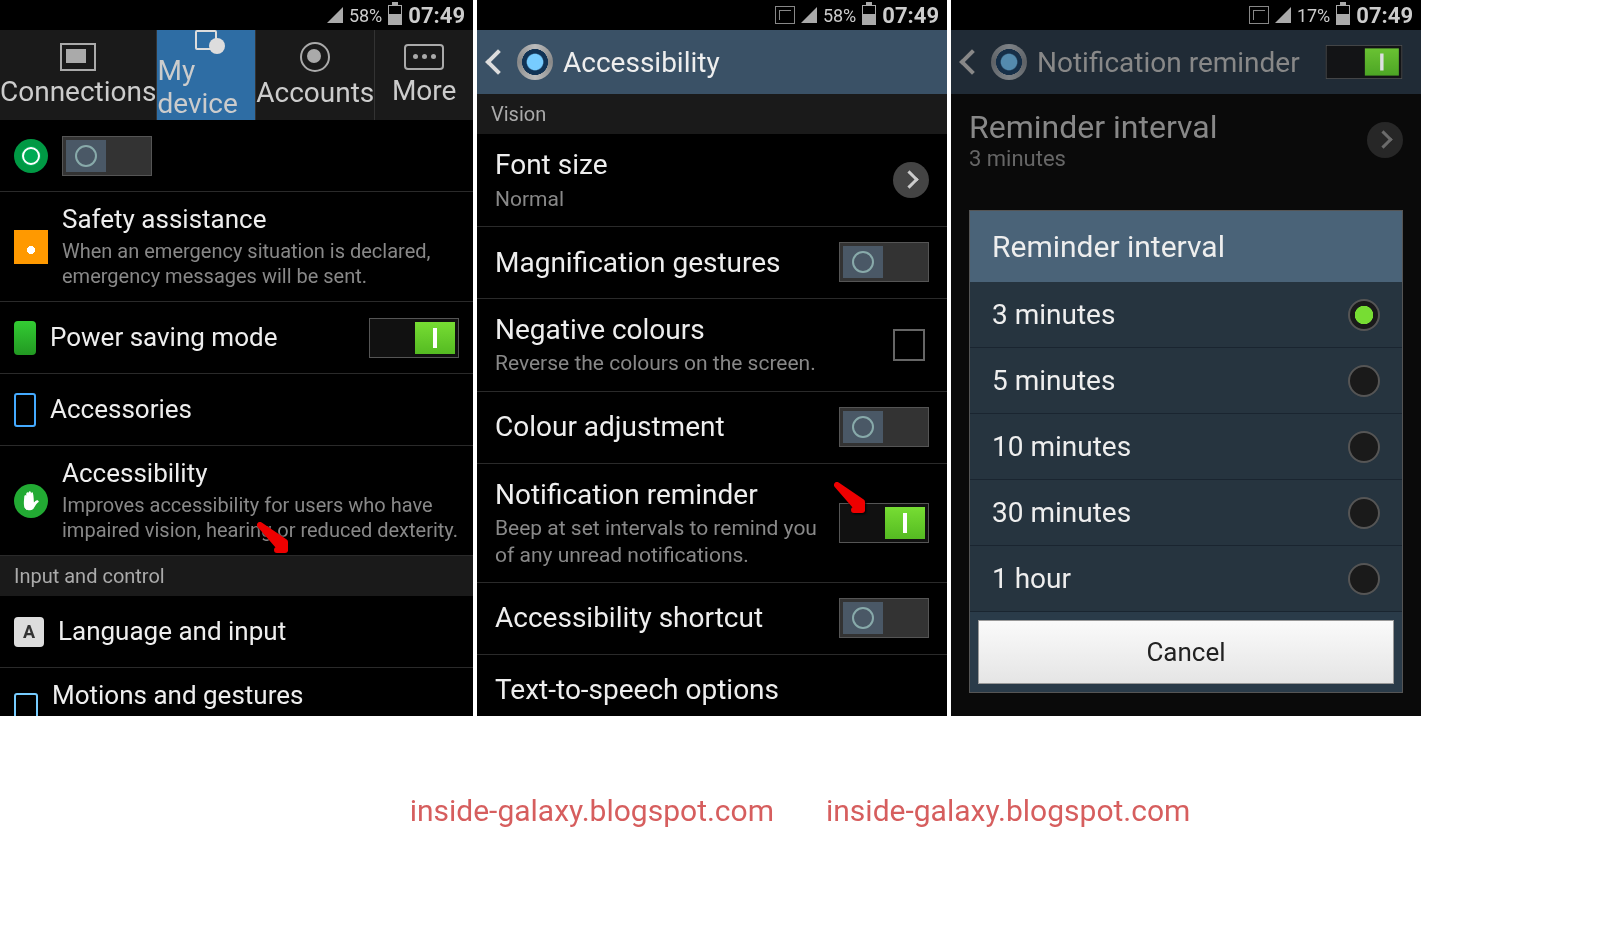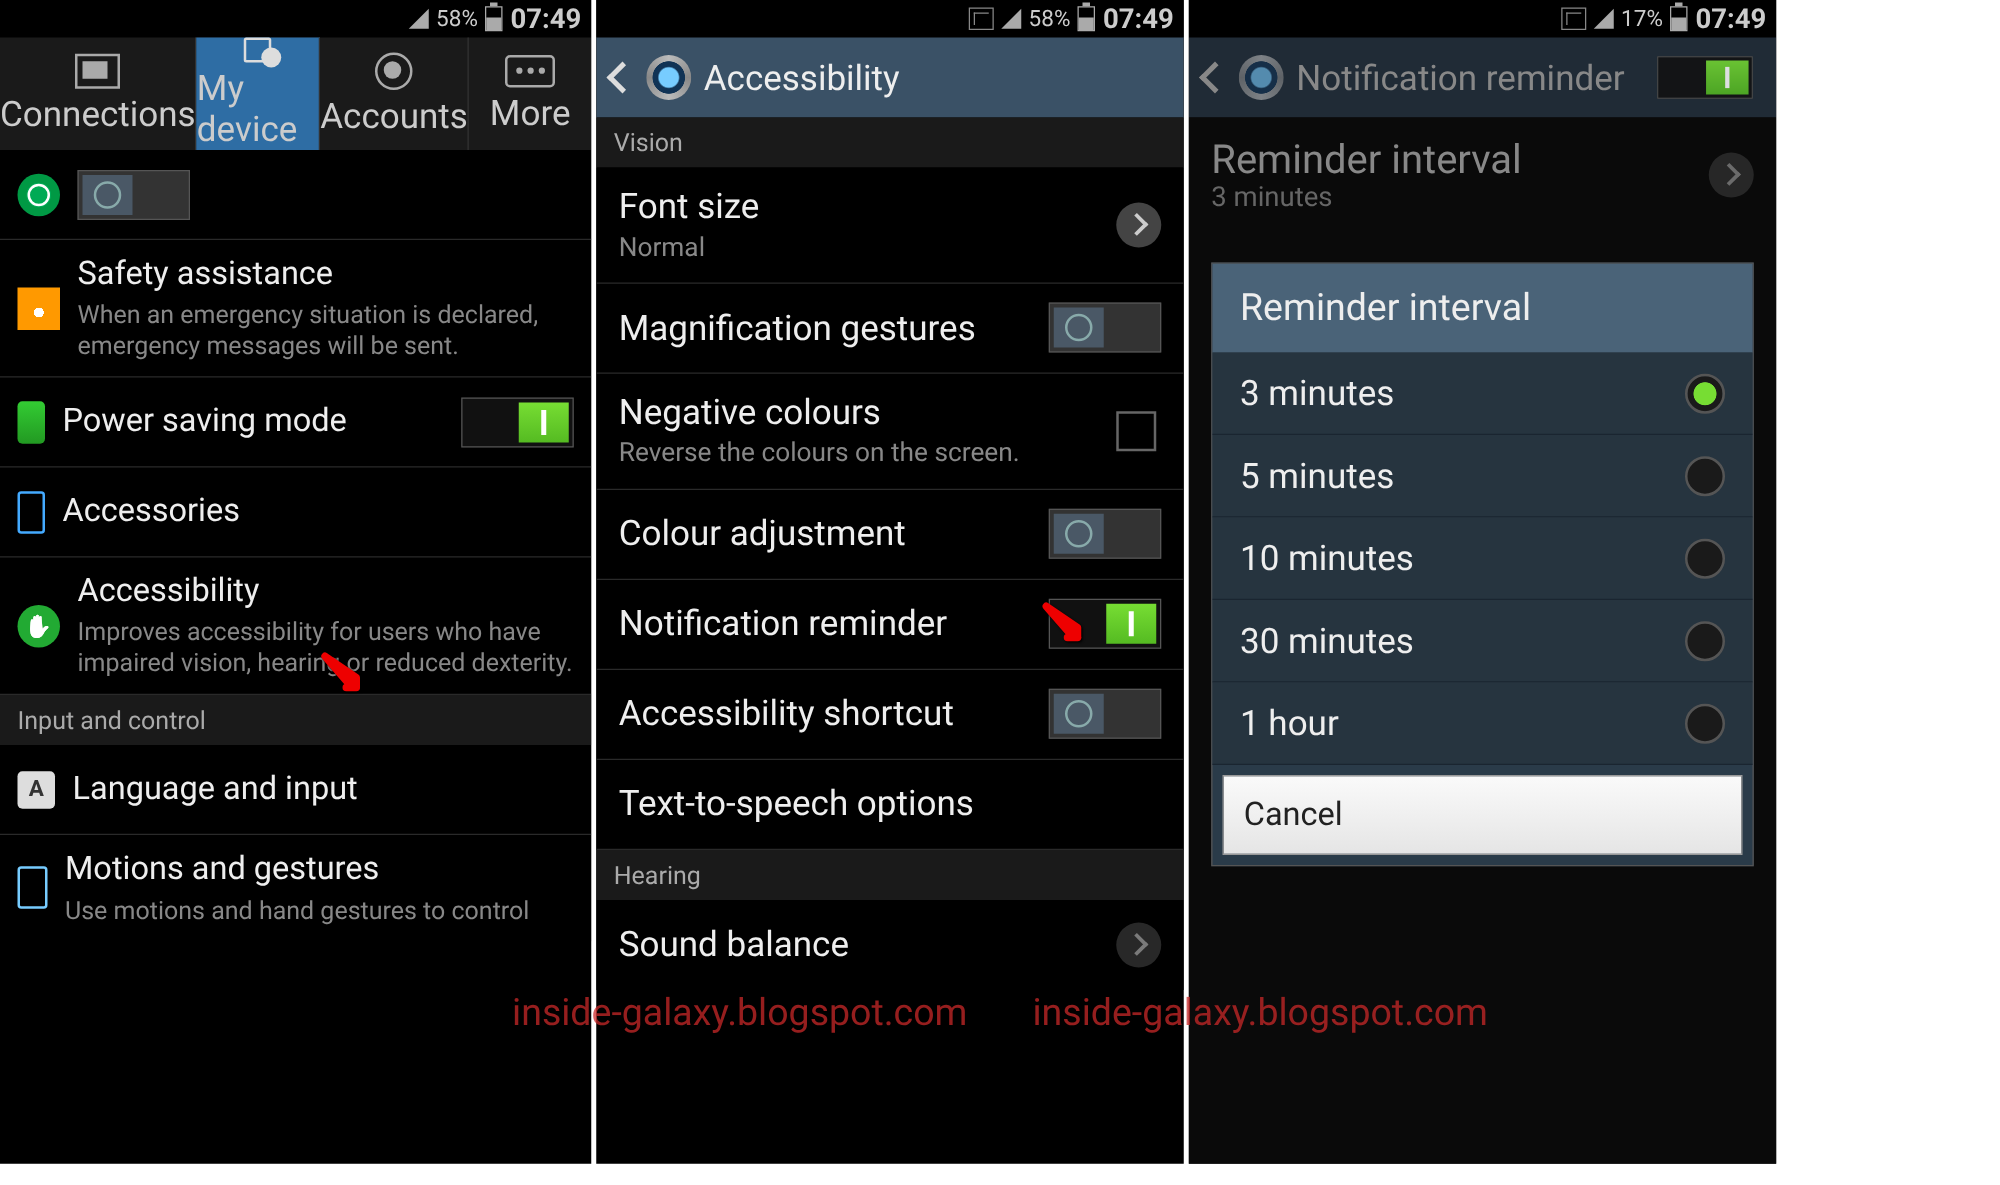--- a/index.html
+++ b/index.html
@@ -1,18 +1,18 @@
 <!DOCTYPE html>
 <html><head>
 <meta charset="utf-8">
 <style>
 *{margin:0;padding:0;box-sizing:border-box;font-family:Roboto,Arial,sans-serif}
 body{background:#fff;width:1600px;height:948px;overflow:hidden;position:relative}
 .screens{display:flex;gap:4px}
-.screen{width:473px;height:931px;background:#000;color:#ddd;position:relative;overflow:hidden}
+.screen{width:473px;height:716px;background:#000;color:#ddd;position:relative;overflow:hidden}
 .screen:nth-child(2){width:470px}
 .screen:nth-child(3){width:470px}
 
 
 .status-bar{height:30px;background:#000;display:flex;align-items:center;justify-content:flex-end;padding:0 8px;gap:6px;font-size:20px;color:#ccc}
 .status-bar .signal{width:0;height:0;border-style:solid;border-width:0 0 16px 16px;border-color:transparent transparent #aaa transparent}
 .status-bar .battery{width:14px;height:20px;border:1.5px solid #aaa;position:relative}
 .status-bar .battery::before{content:"";position:absolute;top:-4px;left:3px;width:6px;height:3px;background:#aaa}
 .status-bar .battery::after{content:"";position:absolute;bottom:0;left:0;right:0;height:55%;background:#aaa}
 .status-bar .clock{font-size:22px;font-weight:700}
@@ -86,21 +86,21 @@
 .s3-item .content{flex:1}
 .s3-item .title{font-size:32px;color:#888}
 .s3-item .sub{font-size:22px;color:#666}
 
 .dialog{position:absolute;top:210px;left:18px;right:18px;background:#2a3b49;border:1px solid #555}
 .dialog .d-header{background:#4a6378;padding:18px 22px;font-size:30px;color:#eee}
 .d-option{display:flex;align-items:center;padding:16px 22px;border-bottom:1px solid #1a2530;background:#26343f}
 .d-option .d-label{flex:1;font-size:28px;color:#eee}
 .d-option .radio{width:32px;height:32px;border:2px solid #555;border-radius:50%;background:#1a1a1a}
 .d-option .radio.selected{background:radial-gradient(circle,#7d3 45%,#1a1a1a 48%)}
-.d-cancel{background:linear-gradient(#fafafa,#e5e5e5);color:#222;padding:16px;font-size:26px;margin:8px;border:1px solid #999}
+.d-cancel{background:linear-gradient(#fafafa,#e5e5e5);color:#222;text-align:center;padding:16px;font-size:26px;margin:8px;border:1px solid #999}
 
 
 .arrow{position:absolute;width:40px;height:40px;color:red;z-index:10}
 .arrow svg{width:100%;height:100%;filter:drop-shadow(1px 1px 1px #000)}
 
 .watermark{position:absolute;bottom:120px;left:50%;transform:translateX(-50%);display:flex;gap:52px;z-index:20;pointer-events:none}
 .watermark span{color:rgba(200,40,40,0.75);font-size:30px;font-weight:400;white-space:nowrap}
 </style>
 </head>
 <body>
@@ -235,20 +235,21 @@
       <div class="content">
             <div class="title">Colour adjustment</div>
           </div>
       <div class="toggle">
             <div class="knob"></div>
           </div>
     </div>
     <div class="item">
       <div class="content">
             <div class="title">Notification reminder</div>
+            <div class="sub">Beep at set intervals to remind you of any unread notifications.</div>
           </div>
       <div class="toggle on">
             <div class="knob"></div>
           </div>
     </div>
     <div class="item">
       <div class="content">
             <div class="title">Accessibility shortcut</div>
           </div>
       <div class="toggle">

